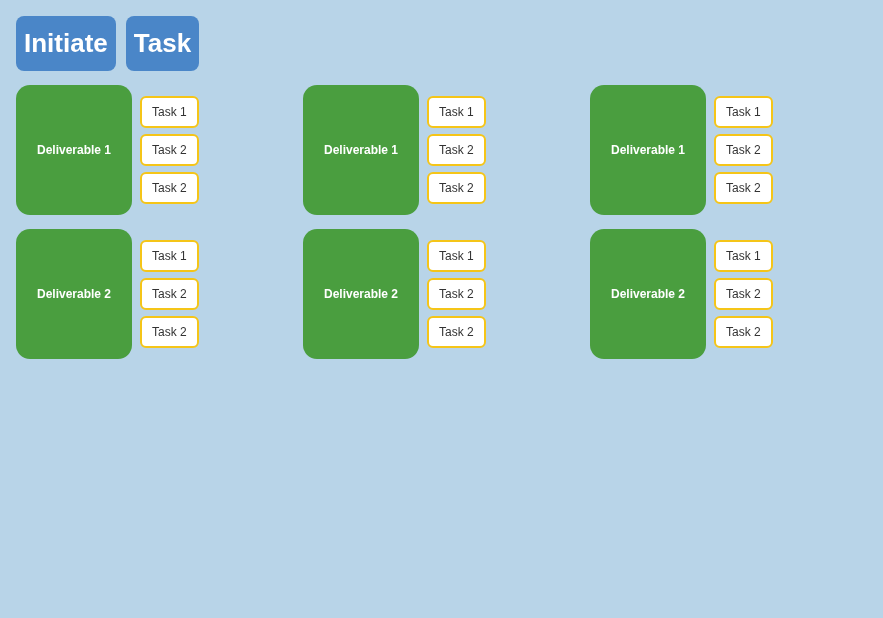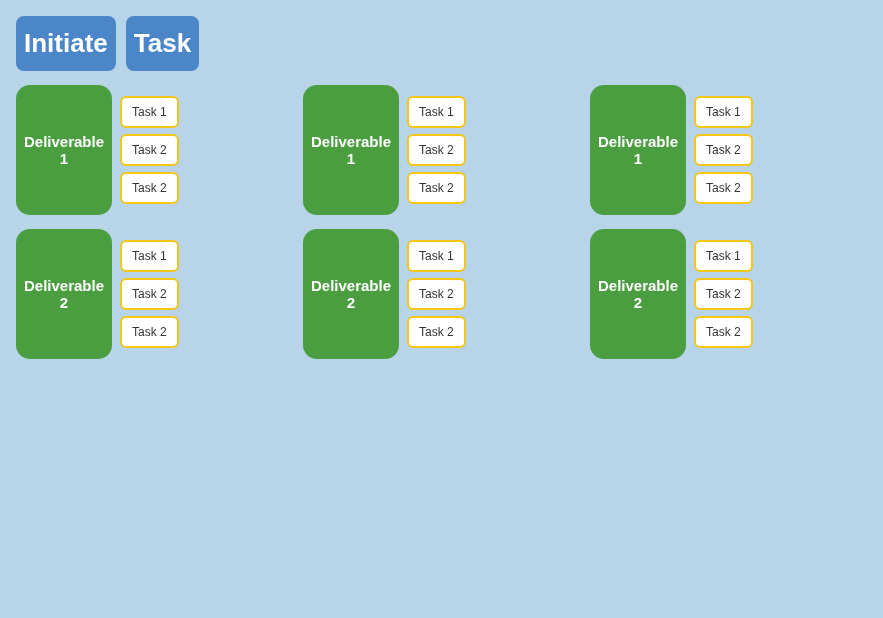--- a/index.html
+++ b/index.html
@@ -43,28 +43,28 @@
       display: flex;
       flex-direction: row;
       gap: 8px;
       align-items: stretch;
     }
 
     
     .deliverable-box {
       background-color: #4a9e3f;
       border-radius: 14px;
-      width: 96px;
+      width: 116px;
       min-height: 130px;
       display: flex;
       align-items: center;
       justify-content: center;
       text-align: center;
       color: white;
-      font-size: 15px;
+      font-size: 12px;
       font-weight: bold;
       padding: 8px;
       flex-shrink: 0;
     }
 
     
     .tasks-container {
       display: flex;
       flex-direction: column;
       gap: 6px;

